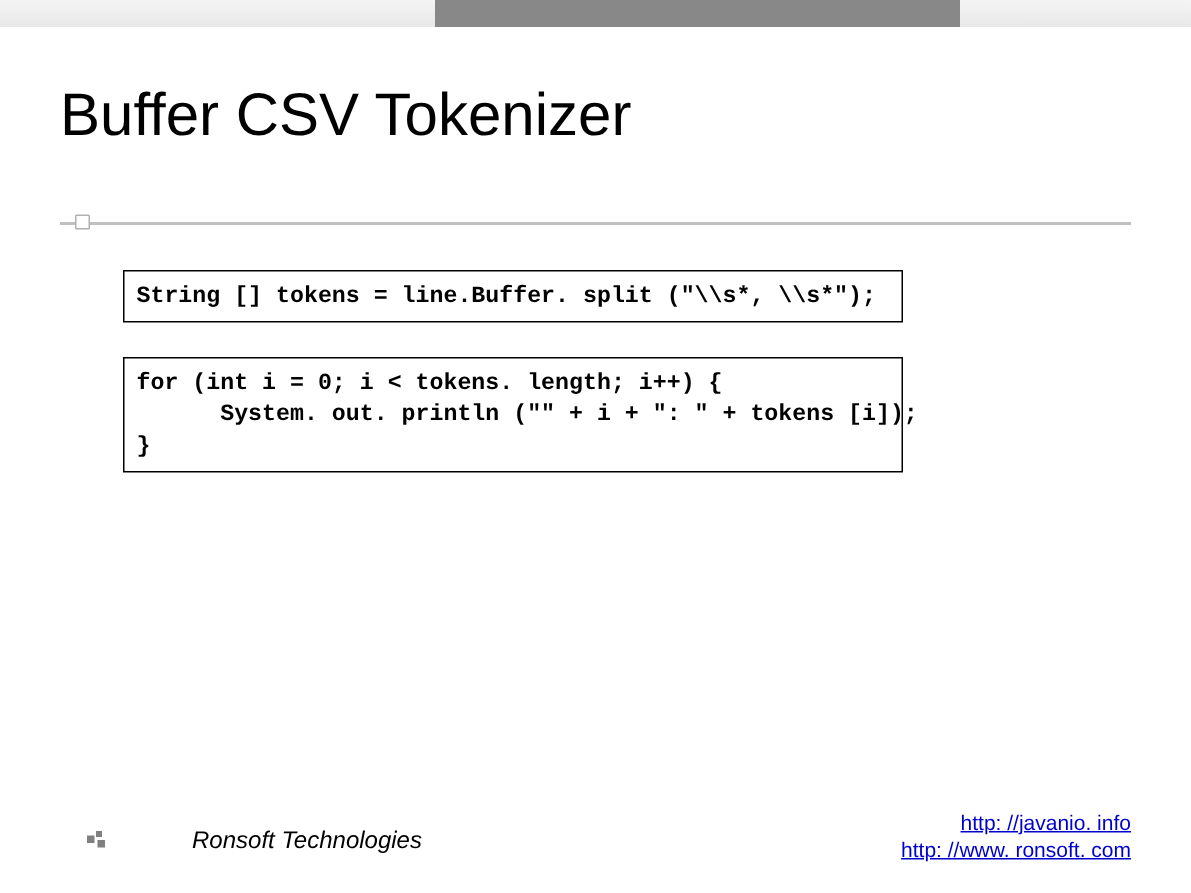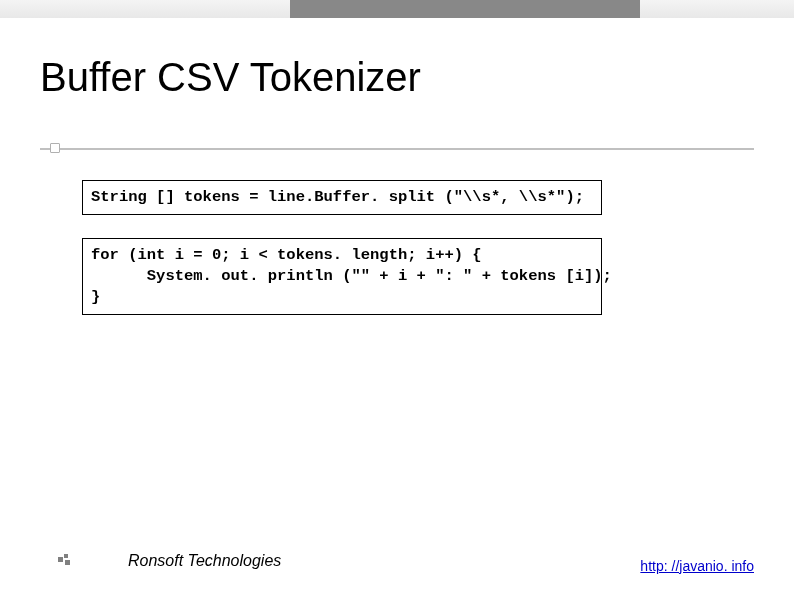--- a/index.html
+++ b/index.html
@@ -130,13 +130,14 @@
 
 <div class="footer-bullet">
   <div class="fb-dot d1"></div>
   <div class="fb-dot d2"></div>
   <div class="fb-dot d3"></div>
 </div>
 <div class="footer-left">Ronsoft Technologies</div>
 
 <div class="footer-right">
   <a href="#">http: //javanio. info</a><br>
+  <a href="#">http: //www. ronsoft. com</a>
 </div>
 
 </body></html>

